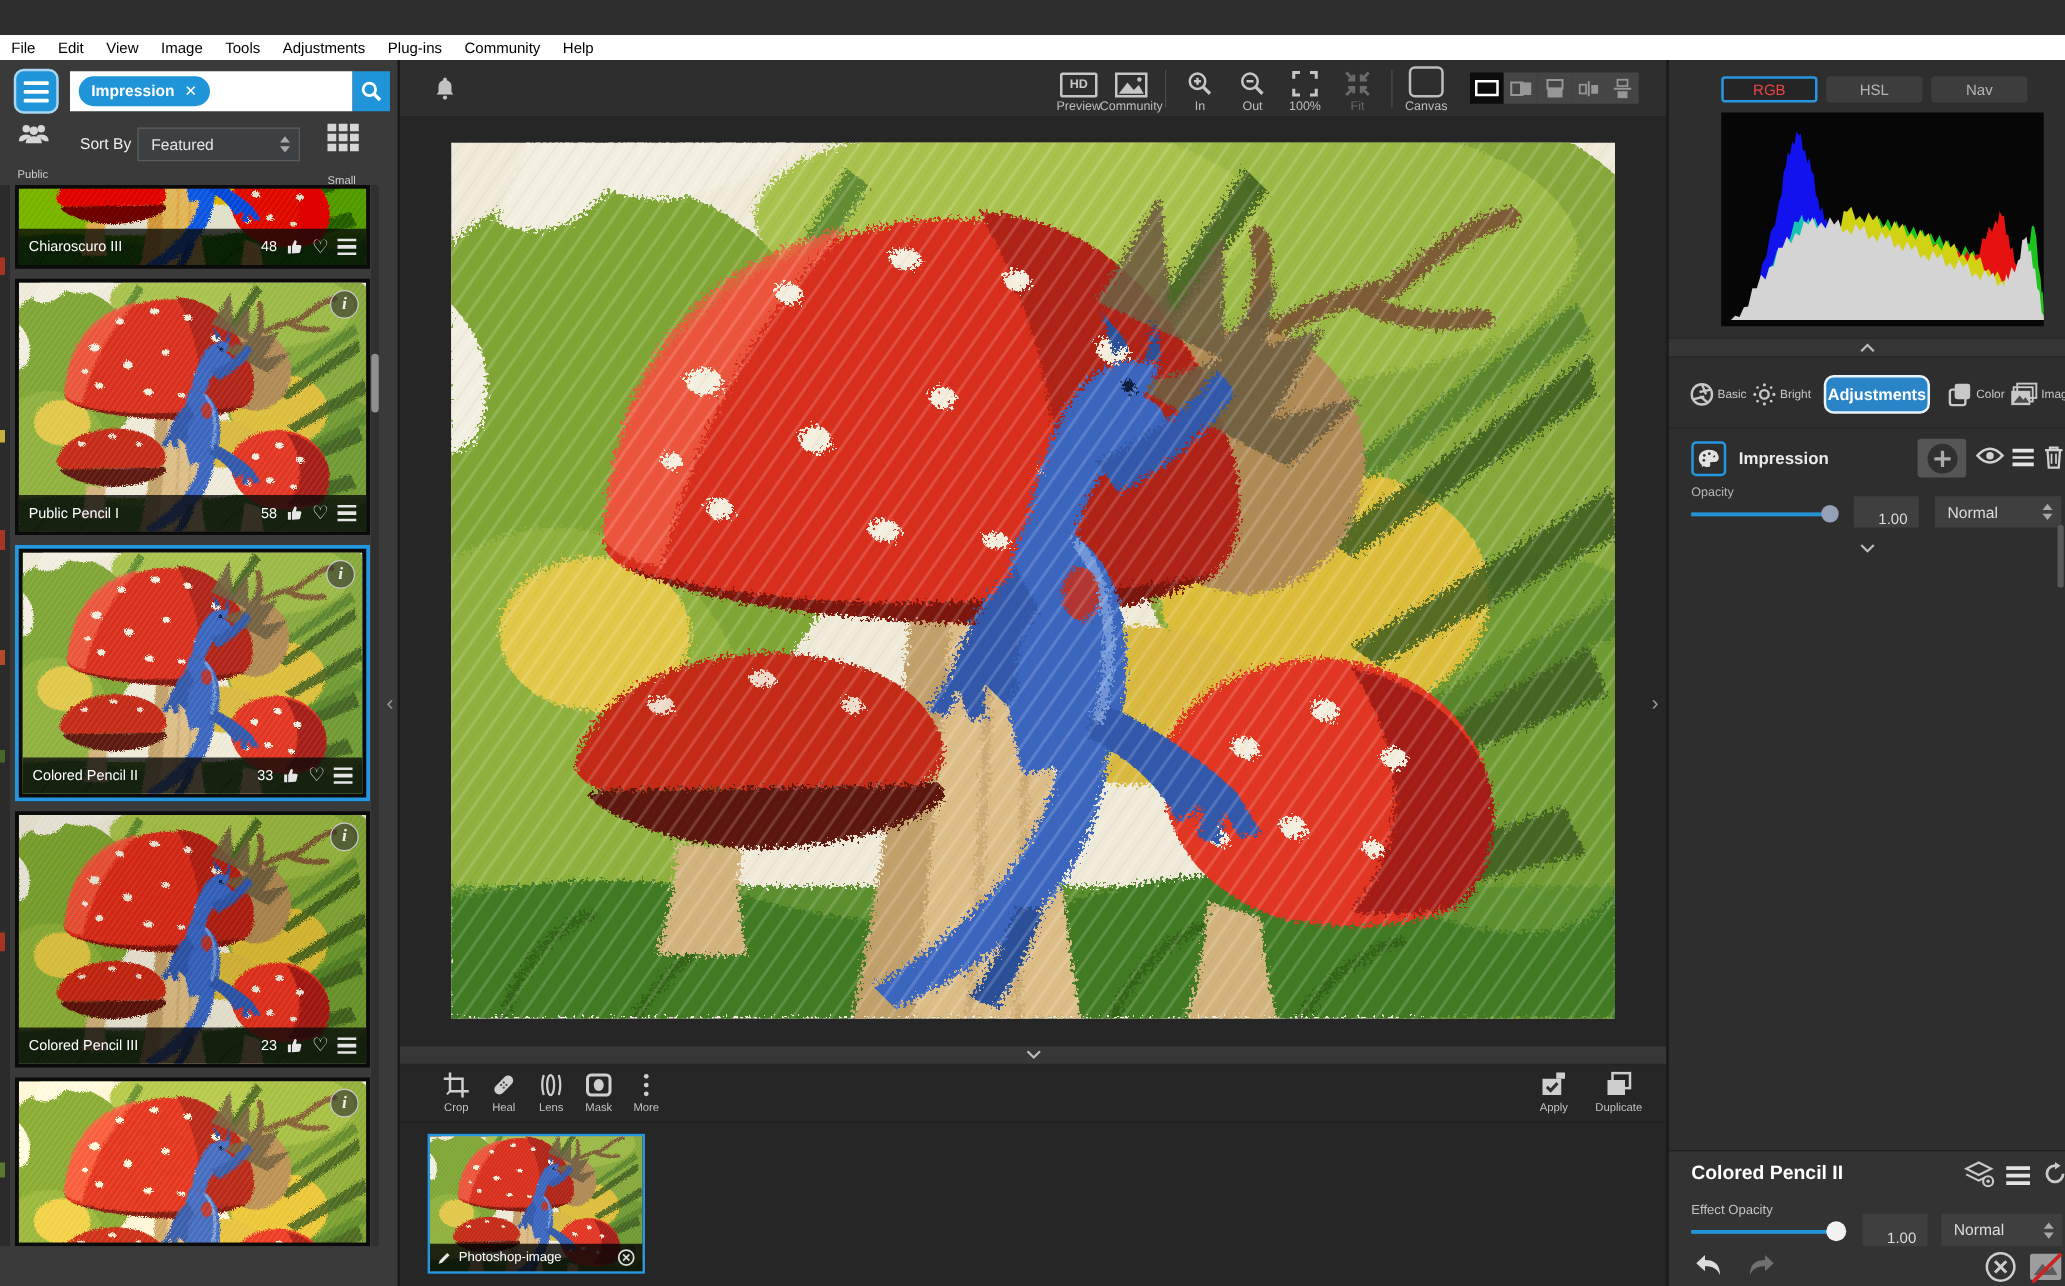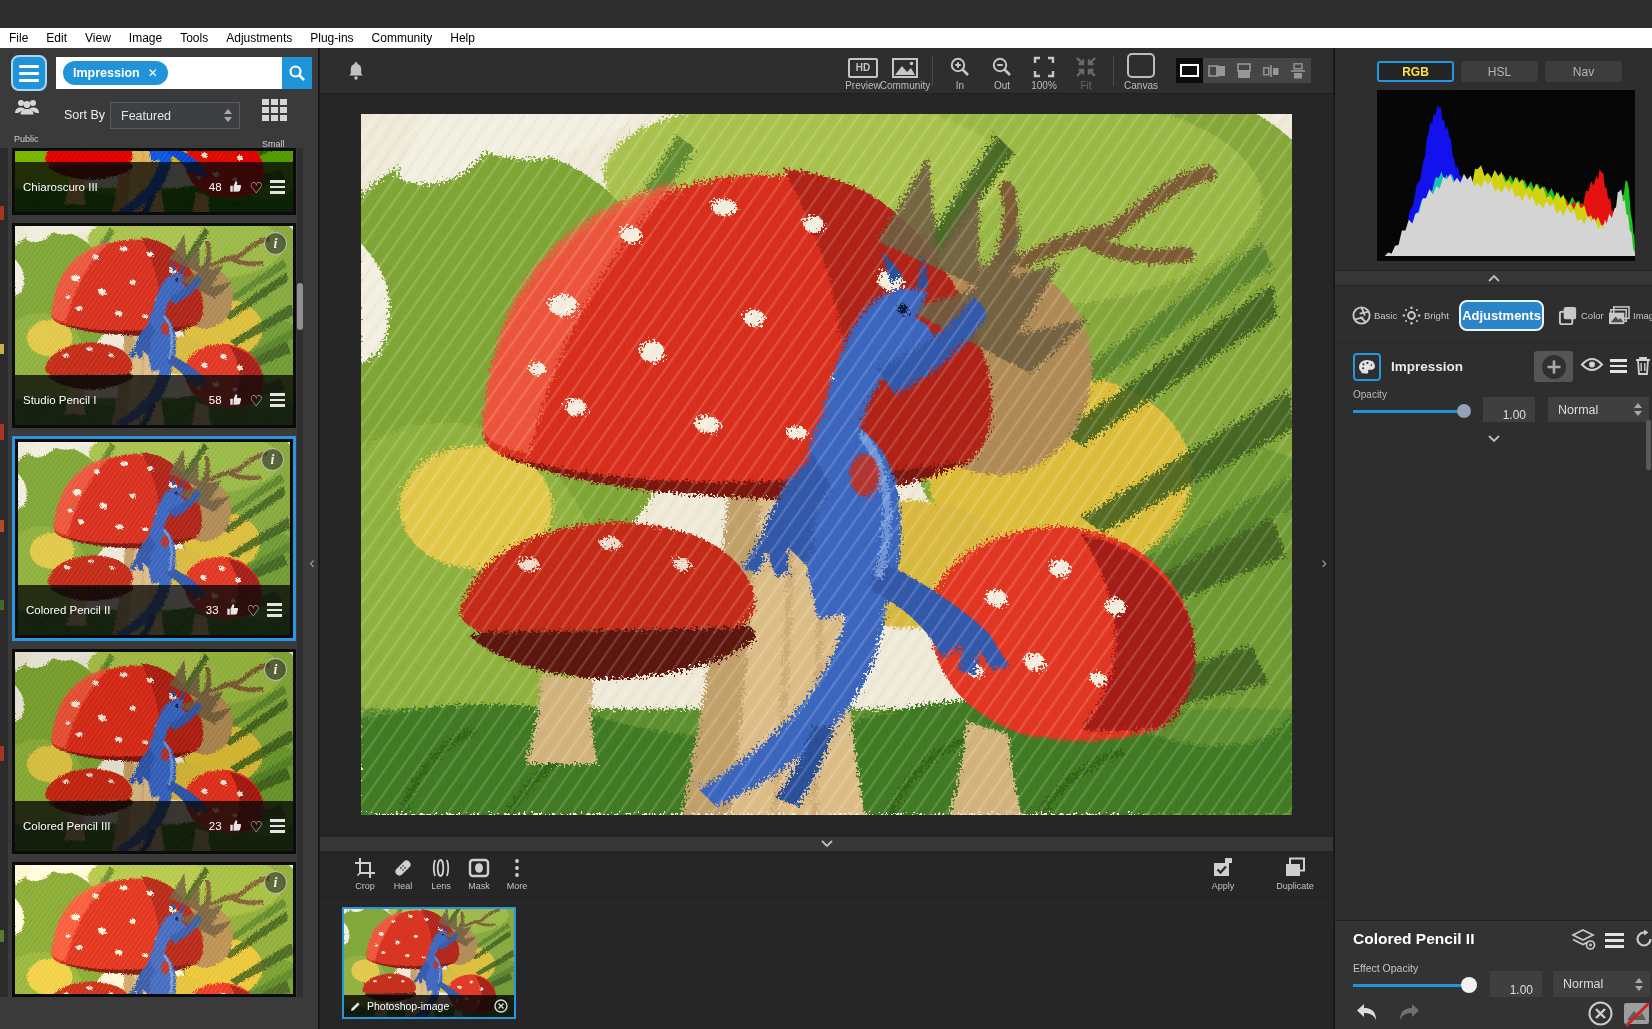--- a/index.html
+++ b/index.html
@@ -56,22 +56,22 @@
   .art{position:absolute;left:0;top:0;width:100%;height:100%;display:block;}
   .partial-top .art{height:205px;top:auto;bottom:-6px;}
   .partial-bottom .art{height:199px;top:0;}
   .v-photo{filter:saturate(1.55) contrast(1.3) brightness(.88);}
   .v-pencil-dark{filter:saturate(1.05) contrast(1.05) brightness(.92);}
   .v-pencil-warm{filter:sepia(.18) saturate(1.2) brightness(1.02);}
   .info-btn{position:absolute;top:6px;right:6px;width:23px;height:23px;border-radius:50%;
             background:rgba(45,45,45,.6);border:1.5px solid #c8c8c8;box-sizing:border-box;
             color:#eee;font-family:"Liberation Serif","DejaVu Serif",serif;font-style:italic;font-weight:bold;
             font-size:14px;display:flex;align-items:center;justify-content:center;}
-  .effect-label{position:absolute;left:0;right:0;bottom:0;height:18px;background:rgba(8,8,8,.78);
-                display:flex;align-items:center;color:#fff;font-size:11.5px;padding:16px 8px;gap:12px;}
+  .effect-label{position:absolute;left:0;right:0;bottom:0;height:29px;background:rgba(8,8,8,.78);
+                display:flex;align-items:center;color:#fff;font-size:11.5px;padding:0 8px;gap:12px;}
   .effect-stats{margin-left:auto;display:flex;align-items:center;gap:7px;}
   .heart{font-size:15px;color:#e4e4e4;line-height:1;}
   .bars{display:flex;flex-direction:column;gap:3px;}
   .bars i{width:15px;height:2.5px;background:#e4e4e4;display:block;}
   #pagination{position:absolute;left:0;bottom:0;width:318px;height:32px;background:#3a3a3a;border-top:1px solid #272727;
               display:flex;align-items:center;color:#ece5c6;font-size:14px;}
   #page-label{position:absolute;left:0;right:0;text-align:center;top:8px;}
   .pg-btn{position:absolute;top:8px;}
   
   #main{position:absolute;left:320px;top:0;width:1013px;height:981px;background:#262626;}
@@ -89,31 +89,31 @@
   .vm.active{background:#0c0c0c;}
   .vm.active .r1{width:15px;height:9px;border:2.5px solid #fff;}
   #canvas-wrap{position:absolute;left:0;top:45px;width:1013px;height:743px;}
   #main-image{position:absolute;left:41px;top:21px;width:931px;height:701px;}
   .edge-chev{position:absolute;color:#9a9a9a;font-size:17px;top:505px;width:12px;text-align:center;}
   #chev-bar{position:absolute;left:0;top:788px;width:1013px;height:14px;background:#373737;
             border-top:1px solid #242424;border-bottom:1px solid #242424;display:flex;align-items:center;justify-content:center;}
   #tools-bar{position:absolute;left:0;top:803px;width:1013px;height:46px;display:flex;align-items:center;padding-left:26px;box-sizing:border-box;}
   .tool{display:flex;flex-direction:column;align-items:center;gap:2px;width:38px;}
   .tool .lbl{font-size:9px;color:#c2c2c2;}
-  #apply-group{margin-left:auto;display:flex;gap:24px;padding-right:12px;}
+  #apply-group{margin-left:auto;display:flex;gap:4px;padding-right:12px;}
   #film-strip{position:absolute;left:0;top:849px;width:1013px;height:132px;background:#262626;border-top:1px solid #1f1f1f;}
   #film-thumb{position:absolute;left:22px;top:9px;width:174px;height:112px;border:2.5px solid #2596e0;background:#000;box-sizing:border-box;overflow:hidden;}
   #film-label{position:absolute;left:0;right:0;bottom:0;height:22px;background:rgba(5,5,5,.82);display:flex;align-items:center;
               color:#fff;font-size:10.5px;gap:6px;padding:0 6px;}
   #film-close{margin-left:auto;}
   
   #rightpanel{position:absolute;left:1333px;top:0;width:319px;height:981px;background:#2e2e2e;border-left:2px solid #191919;box-sizing:border-box;}
   .rtab{position:absolute;top:13px;height:21px;width:77px;box-sizing:border-box;background:#3d3d3d;border-radius:3px;
         color:#b5b5b5;font-size:12px;display:flex;align-items:center;justify-content:center;}
-  .rtab.active{background:#252525;border:2px solid #2596e0;color:#fde047;font-weight:bold;}
+  .rtab.active{background:#252525;border:2px solid #2596e0;color:#ef4444;font-weight:normal;}
   #histogram{position:absolute;left:42px;top:42px;width:258px;height:171px;background:#060606;}
   #chev-up-bar{position:absolute;left:0;top:222px;width:100%;height:14px;background:#363636;
                border-top:1px solid #242424;border-bottom:1px solid #242424;display:flex;align-items:center;justify-content:center;}
   #panel-tabs{position:absolute;left:0;top:242px;width:100%;height:50px;display:flex;align-items:center;padding-left:16px;box-sizing:border-box;gap:6px;}
   .ptab{display:flex;flex-direction:row;align-items:center;gap:2px;width:44px;}
   .ptab .lbl{font-size:9.5px;color:#c6c6c6;}
   #adjustments-btn{width:102px;height:31px;background:#2a84c8;border:2px solid #e9f3fb;border-radius:8px;
                    color:#fff;font-weight:bold;font-size:13px;display:flex;align-items:center;justify-content:center;box-sizing:border-box;margin:0 8px;}
   #impression-sec{position:absolute;left:0;top:294px;width:100%;height:140px;border-top:1px solid #262626;}
   #palette-box{position:absolute;left:18px;top:10px;width:28px;height:28px;border:2px solid #2596e0;border-radius:4px;box-sizing:border-box;
@@ -382,21 +382,21 @@
   </div>
           <div class="effect-card h-full">
     <div class="effect-img-wrap">
       <svg class="art v-pencil">
                 <use href="#artSym"></use>
               </svg>
       <div class="info-btn">
                 <span>i</span>
               </div>
       <div class="effect-label">
-        <span class="effect-name">Studio Pencil I</span>
+        <span class="effect-name">Public Pencil I</span>
         <span class="effect-stats">
           <span class="likes">58</span>
           <svg width="14" height="14" viewBox="0 0 16 16">
             <path d="M1.5,6.5 h2.8 v7 H1.5 Z M5.2,13.5 V6.8 l2,-4.6 c0.2,-0.6 0.9,-0.9 1.5,-0.6 c0.6,0.2 0.9,0.8 0.8,1.4 l-0.6,2.6 h3.6 c0.9,0 1.5,0.8 1.3,1.6 l-1.1,4.6 c-0.2,0.7 -0.8,1.2 -1.5,1.2 Z" fill="#e6e6e6"></path>
           </svg>
           <span class="heart">♡</span>
           <span class="bars">
                     <i></i>
                     <i></i>
                     <i></i>

